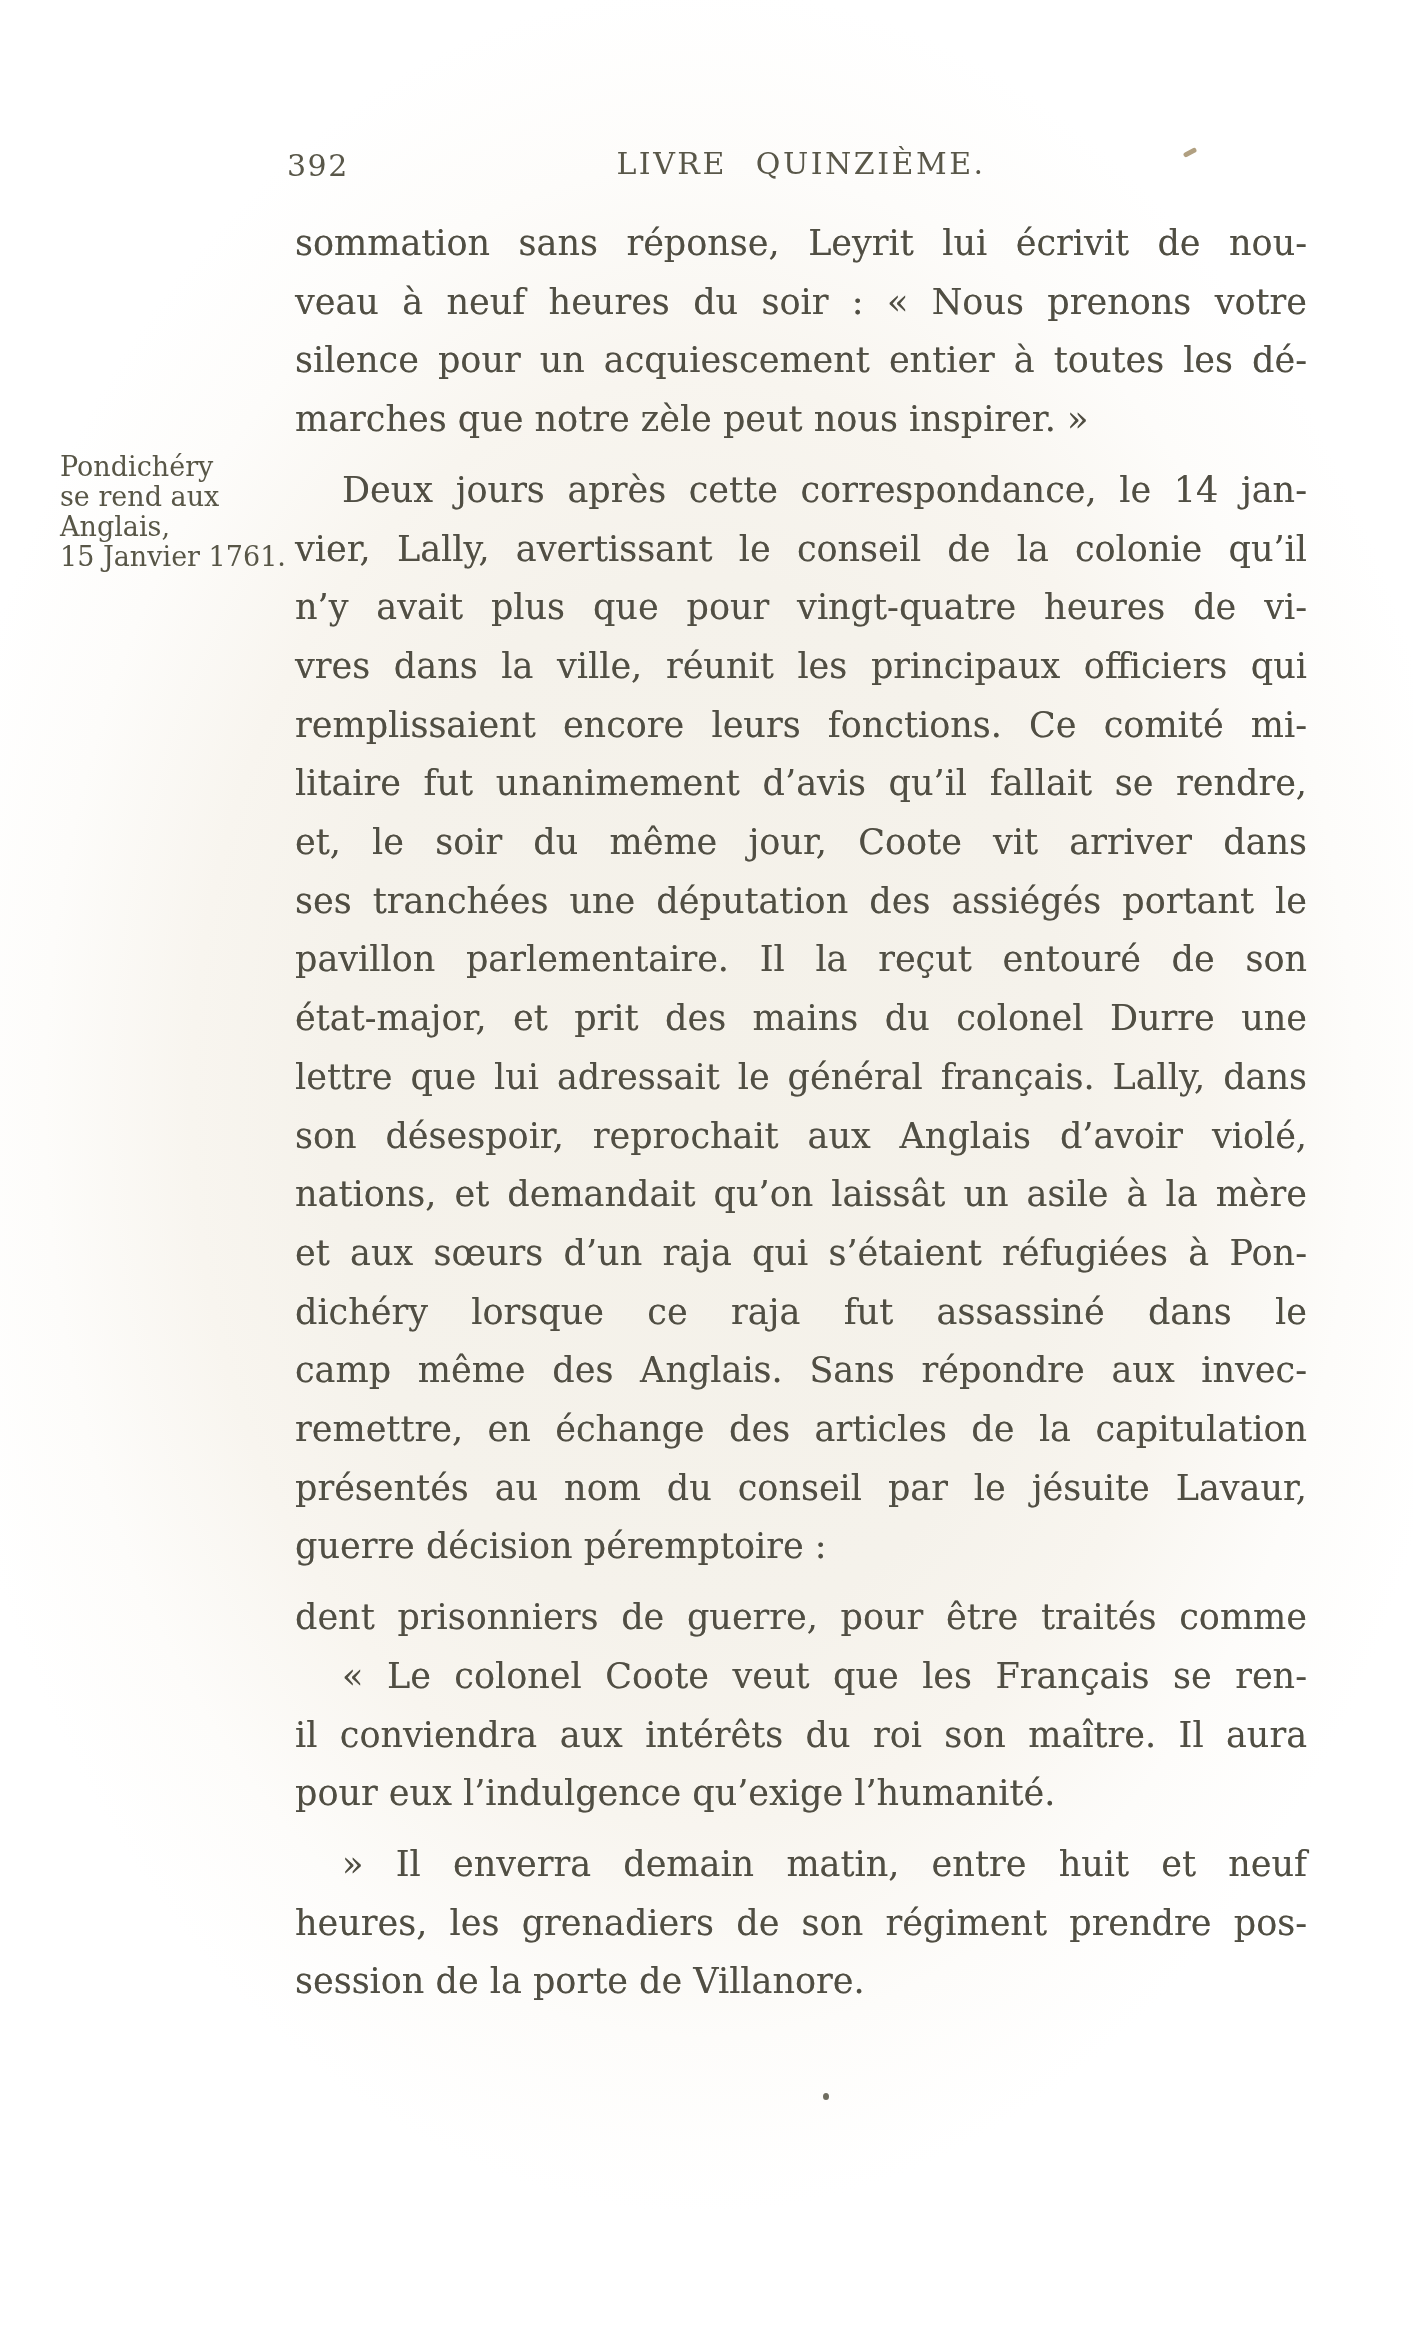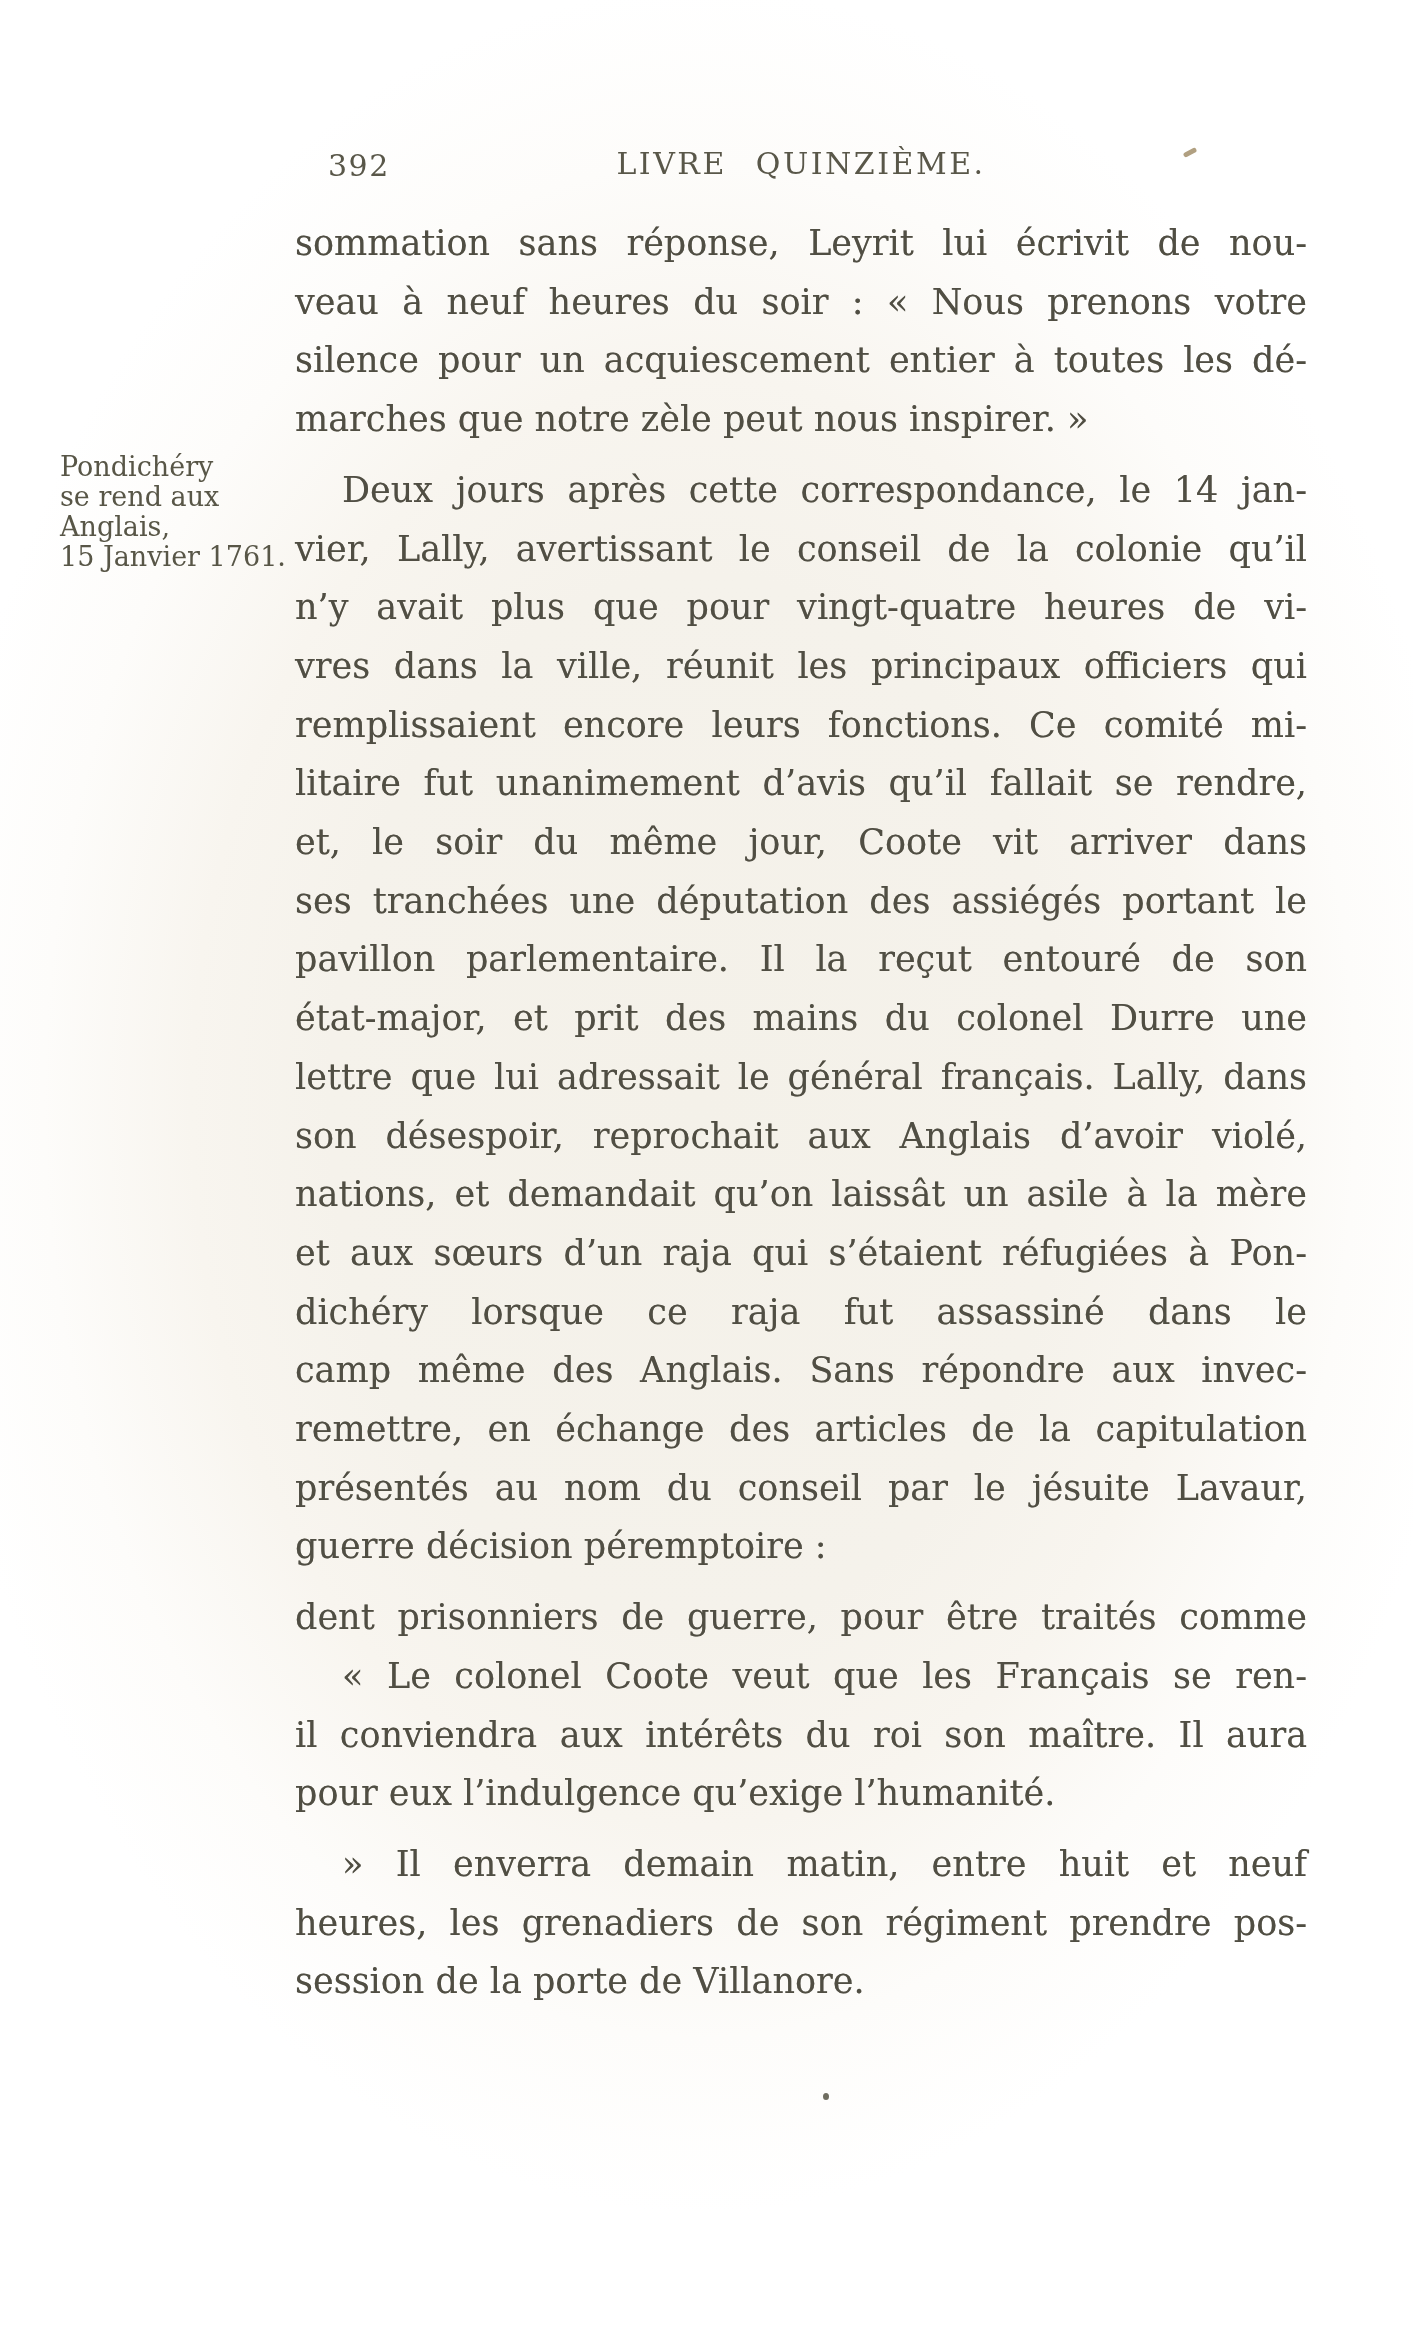--- a/index.html
+++ b/index.html
@@ -22,21 +22,20 @@
         #fdfcfa 80%,
         #ffffff 95%);
   }
   .page-number {
     position: absolute;
     left: 287px;
     top: 148px;
     font-size: 30px;
     letter-spacing: 1.5px;
     color: #595749;
-    margin-left: 41px;
   }
   .running-title {
     position: absolute;
     left: 283px;
     width: 1036px;
     top: 146px;
     text-align: center;
     font-size: 30px;
     letter-spacing: 2.5px;
     word-spacing: 17px;

